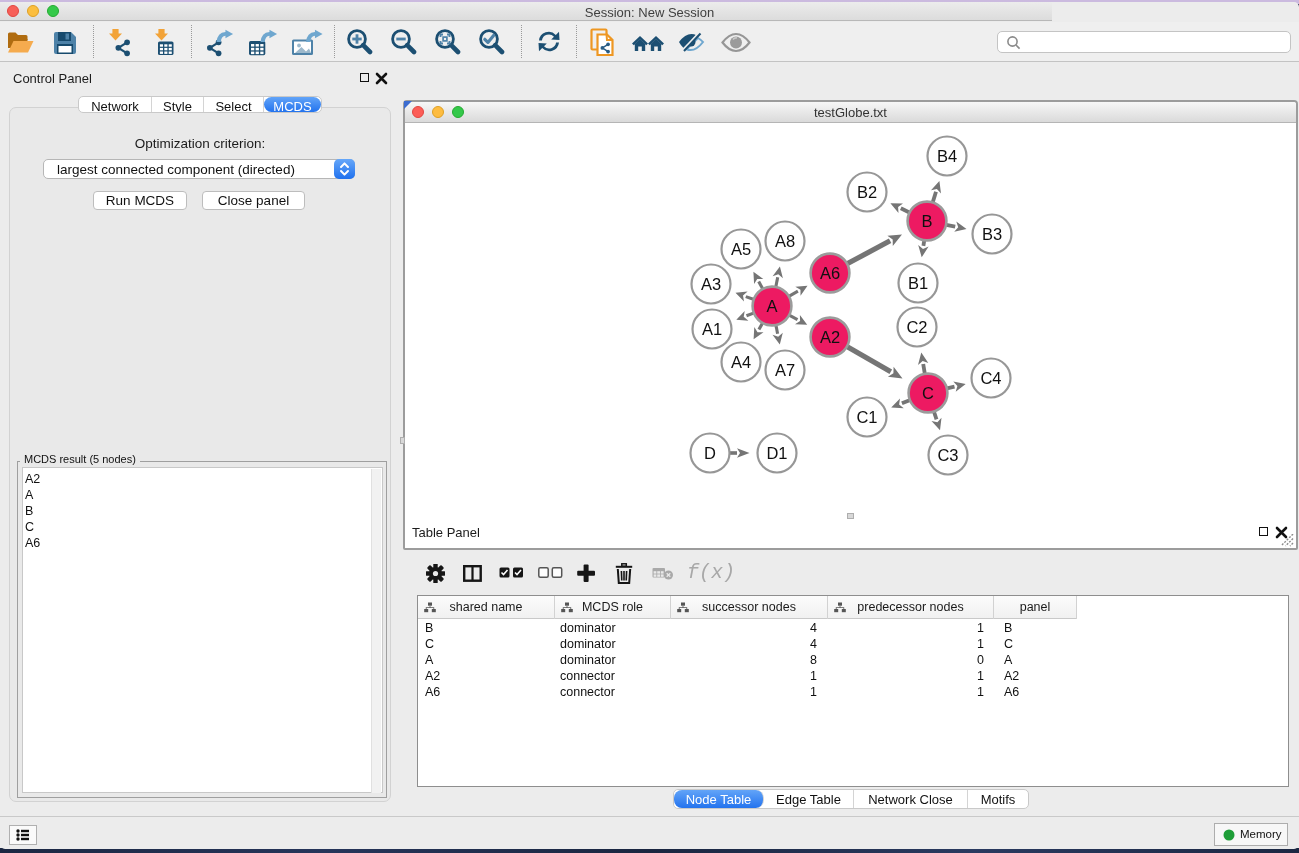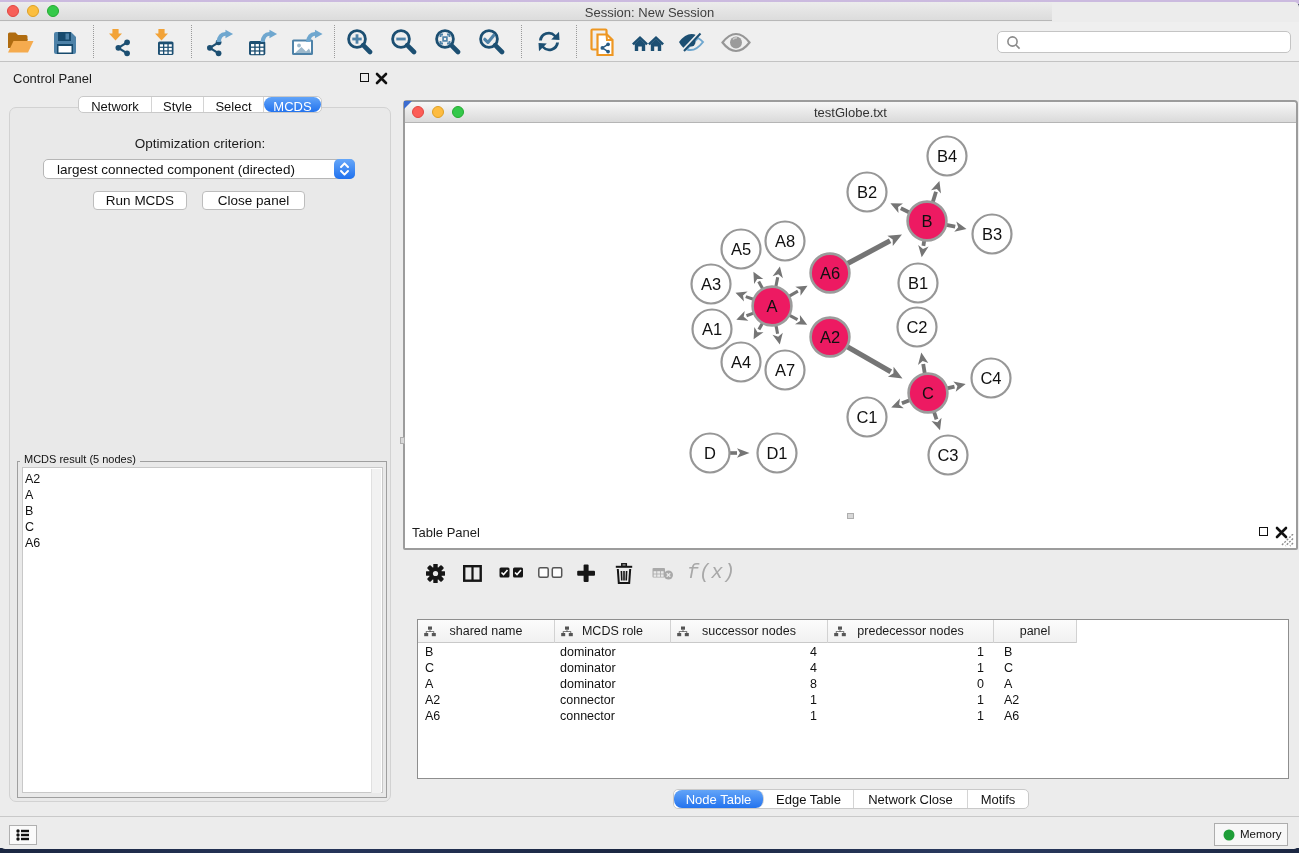--- a/index.html
+++ b/index.html
@@ -43,21 +43,21 @@
 
 #netwin { left:403px; top:64px; width:895px; height:450px; background:#fff; border:2px solid #9c9c9c; border-radius:4px 4px 2px 2px;margin-top:36px; }
 #net-titlebar { position:absolute; left:0; top:0; width:891px; height:21px; background:linear-gradient(#f7f7f7,#dadada); border-bottom:1px solid #b5b5b5; border-radius:3px 3px 0 0; }
 #net-titlebar .tl { top:4px; } #net-titlebar .t1 { left:7px;  background:#fc5d57; border:1px solid #e14640; }
 #net-titlebar .t2 { left:27px; background:#fdbc40; border:1px solid #dfa023; }
 #net-titlebar .t3 { left:47px; background:#34c84a; border:1px solid #24ab31; }
 #net-title-text { position:absolute; left:0; top:3px; width:891px; text-align:center; font-size:13px; color:#333; }
 #net-corner { position:absolute; left:-1px; top:-1px; width:0; height:0; border-left:8px solid #3c6cd0; border-bottom:8px solid transparent; }
 
 #tp-toolbar { left:417px; top:552px; width:872px; height:42px; }
-#tp-table { left:417px; top:595px; width:872px; height:160px; background:#fff; border:1px solid #8e8e8e;margin-top:24px; }
+#tp-table { left:417px; top:595px; width:872px; height:192px; background:#fff; border:1px solid #8e8e8e; }
 #tp-header { position:absolute; left:0; top:0; height:23px; background:linear-gradient(#fcfcfc,#f1f1f1); border-bottom:1px solid #c9c9c9; }
 .hcell { position:absolute; top:0; height:23px; border-right:1px solid #d2d2d2; font-size:12.5px; color:#1a1a1a; text-align:center; line-height:22px; }
 .trow { position:absolute; font-size:12.5px; color:#111; height:16px; line-height:16px; }
 
 #statusbar { left:0; top:816px; width:1299px; height:32px; border-top:1px solid #c9c9c9; background:#ececec; }
 #listbtn { position:absolute; left:9px; top:8px; width:28px; height:20px; background:#fafafa; border:1px solid #b0b0b0; }
 #membtn { position:absolute; left:1214px; top:6px; width:74px; height:23px; background:#f7f7f7; border:1px solid #adadad; font-size:11.5px; color:#111; }
 </style></head>
 <body>
 <div id="root">

